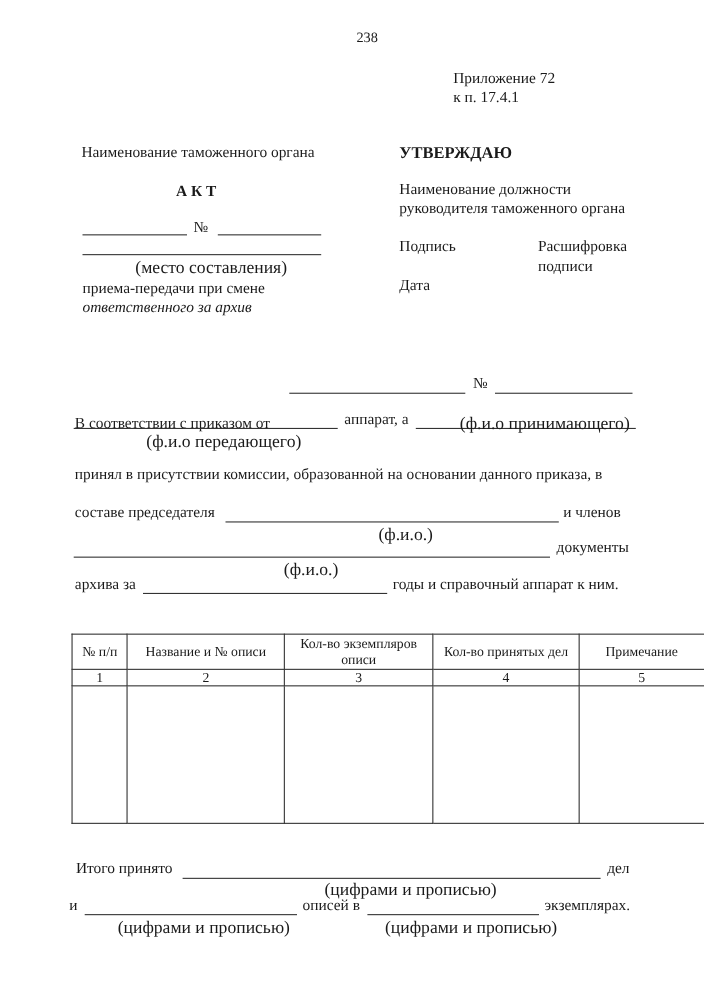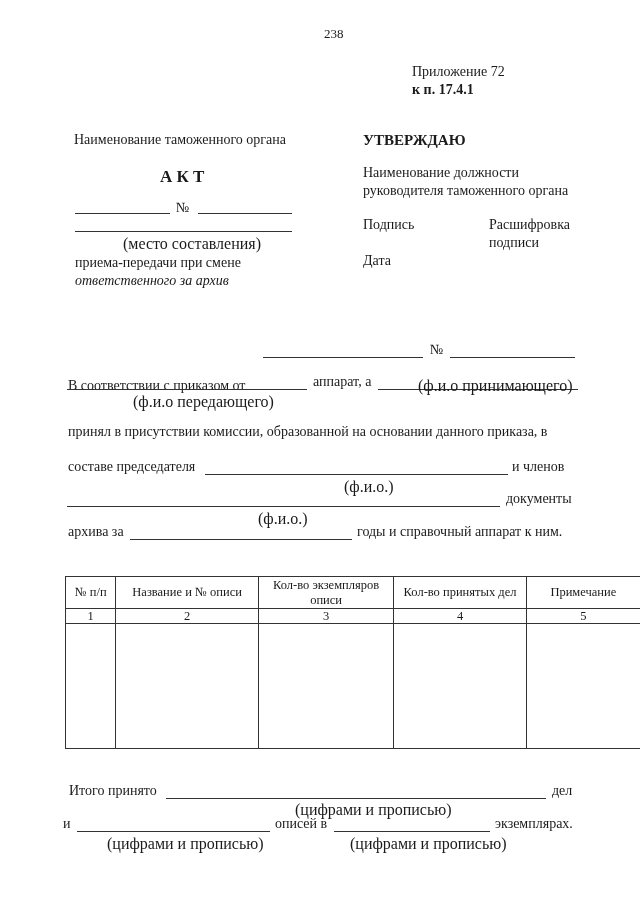--- a/index.html
+++ b/index.html
@@ -22,24 +22,24 @@
     }
     table.grid tr.head td { height: 31px; }
     table.grid tr.nums td { height: 14px; font-size: 12.5px; }
     table.grid tr.body td { height: 124px; }
   </style>
 </head>
 <body>
 
 <div class="abs" style="left:324px; top:26px; font-size:13px;">238</div>
 <div class="abs" style="left:412px; top:64px;">Приложение 72</div>
-<div class="abs" style="left:412px; top:82px;font-weight:bold;">к  п. 17.4.1</div>
+<div class="abs" style="left:412px; top:82px;">к  п. 17.4.1</div>
 
 <div class="abs" style="left:74px; top:132px;">Наименование таможенного органа</div>
-<div class="abs bold" style="left:160px; top:167px; font-size:17px;font-family:Liberation Serif, serif;">А К Т</div>
+<div class="abs bold" style="left:160px; top:167px; font-size:14px;font-family:Liberation Serif, serif;">А К Т</div>
 <div class="line" style="left:75px; top:213px; width:95px;"></div>
 <div class="abs" style="left:176px; top:200px;">№</div>
 <div class="line" style="left:198px; top:213px; width:94px;"></div>
 <div class="line" style="left:75px; top:231px; width:217px;"></div>
 <div class="abs small" style="left:123px; top:234px;">(место составления)</div>
 <div class="abs" style="left:75px; top:255px;">приема-передачи при смене</div>
 <div class="abs" style="left:75px; top:273px;font-style:italic;">ответственного за архив</div>
 
 <div class="abs bold" style="left:363px; top:131px; font-size:15px;">УТВЕРЖДАЮ</div>
 <div class="abs" style="left:363px; top:165px;">Наименование должности</div>

